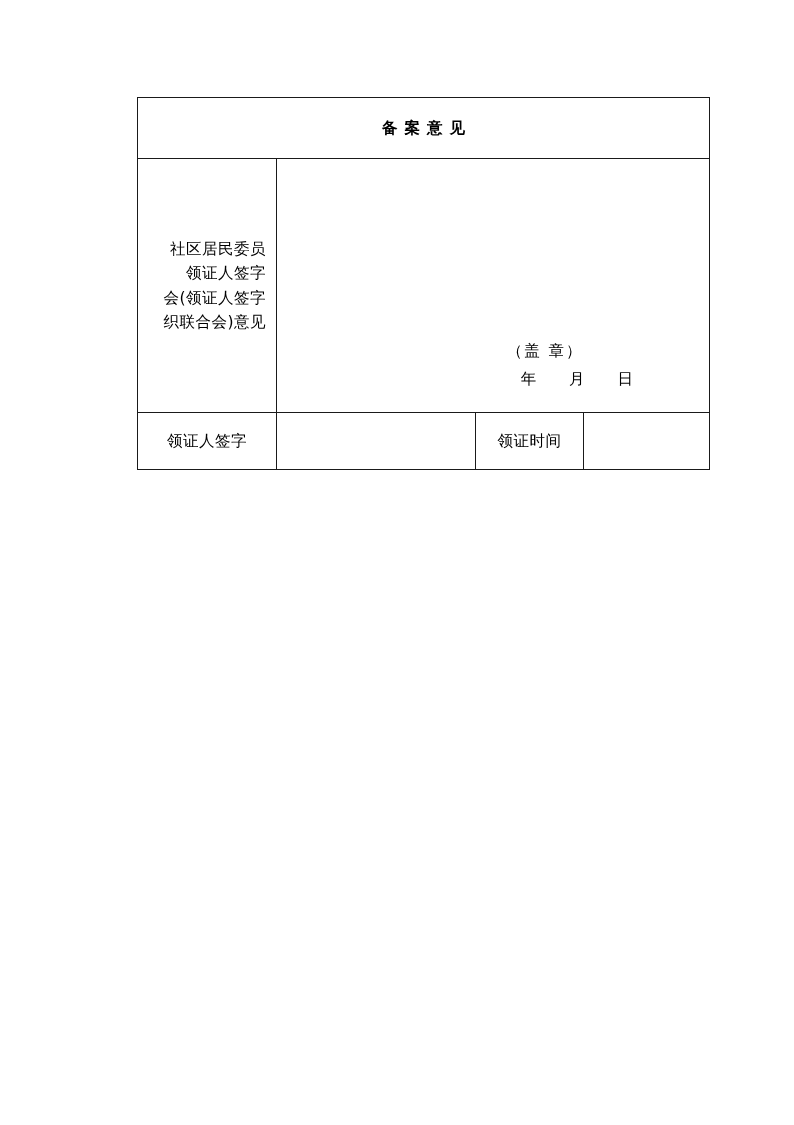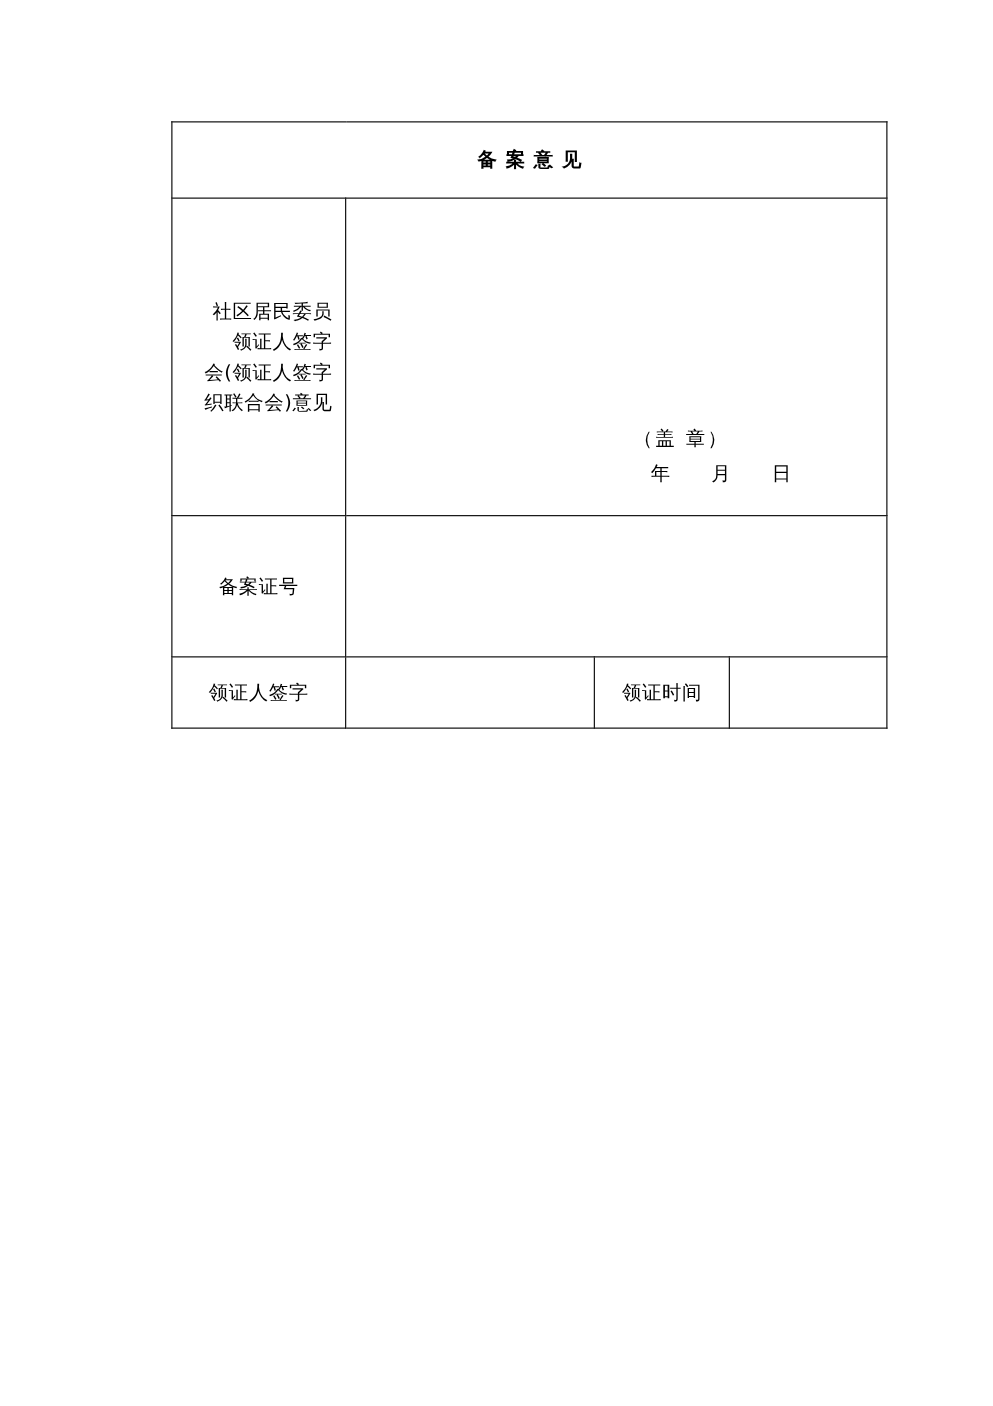--- a/index.html
+++ b/index.html
@@ -128,26 +128,20 @@
         </td>
         <td class="opinion-cell row-opinion-1" colspan="3">
           <span class="seal-block">
             <span class="seal-line1">（盖 章）</span>
             <span class="seal-line2">年    月    日</span>
           </span>
         </td>
       </tr>
 
 
-      <tr>
-        <td class="label-cell row-certno">
-          <span class="lbl-inner">备案证号</span>
-        </td>
-        <td class="row-certno" colspan="3"></td>
-      </tr>
 
       <tr>
         <td class="label-cell row-sign">
           <span class="lbl-inner">领证人签字</span>
         </td>
         <td class="row-sign"></td>
         <td class="label-cell row-sign">
           <span class="lbl-inner">领证时间</span>
         </td>
         <td class="row-sign"></td>

